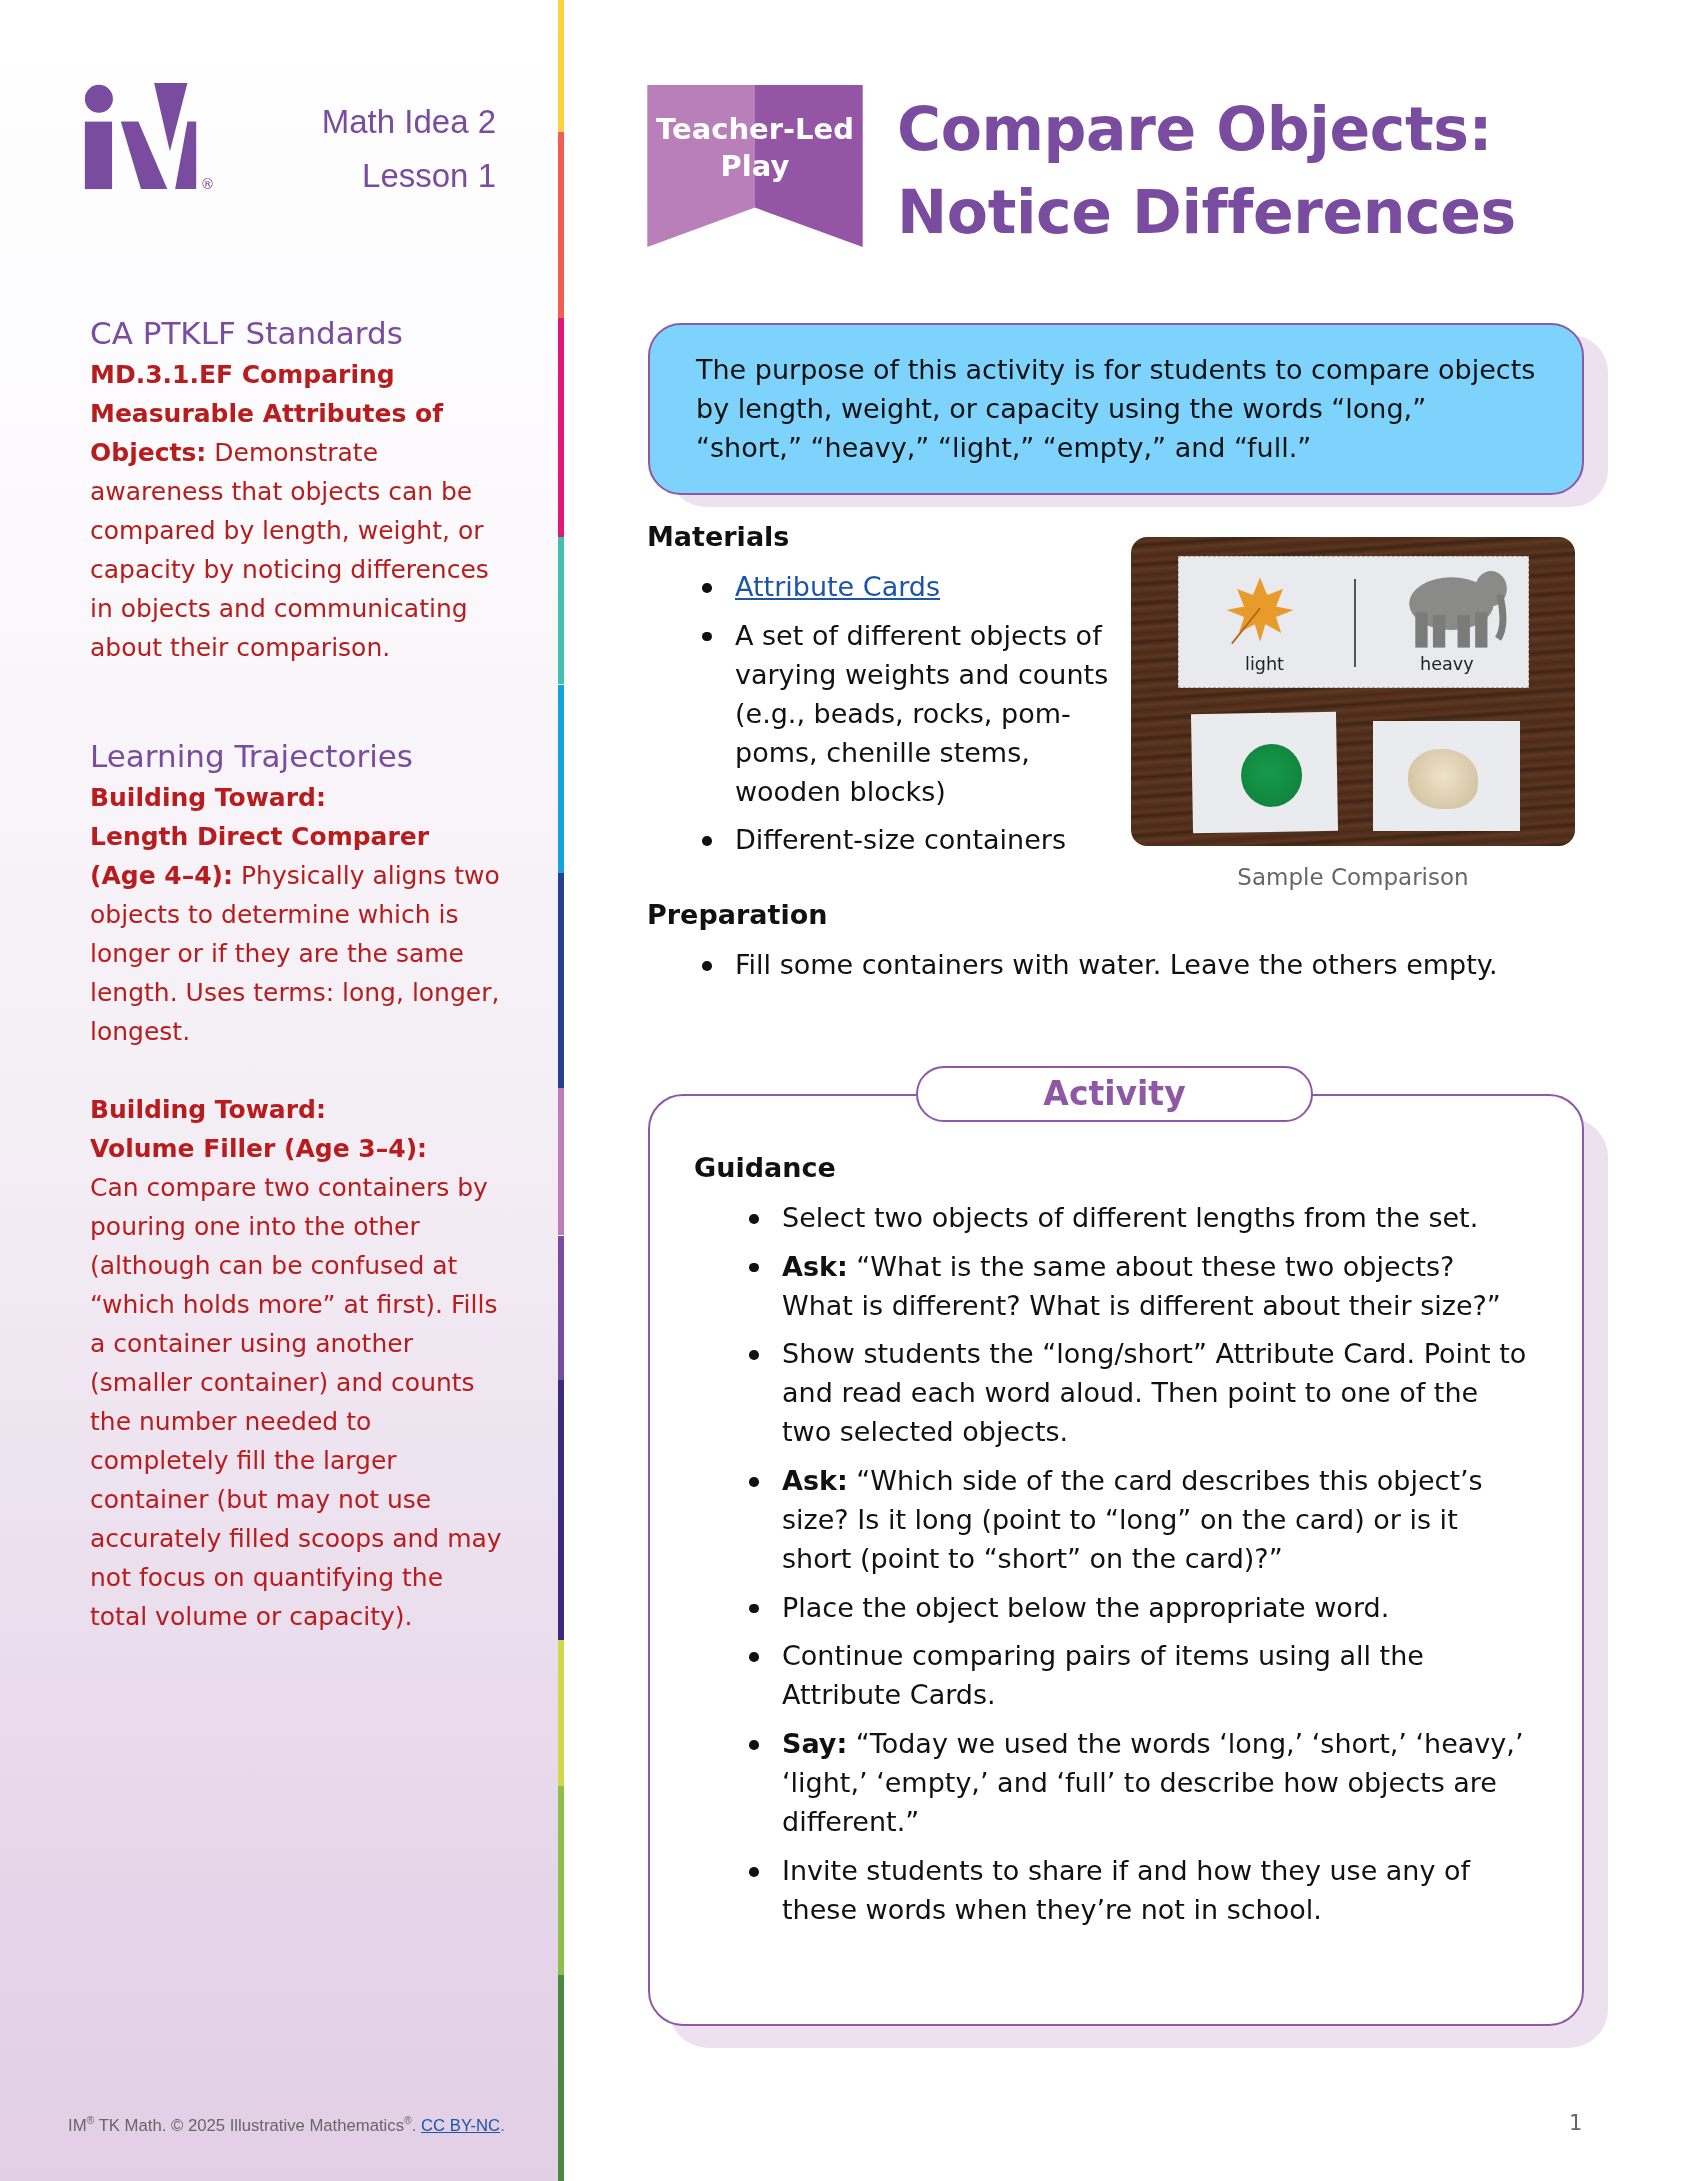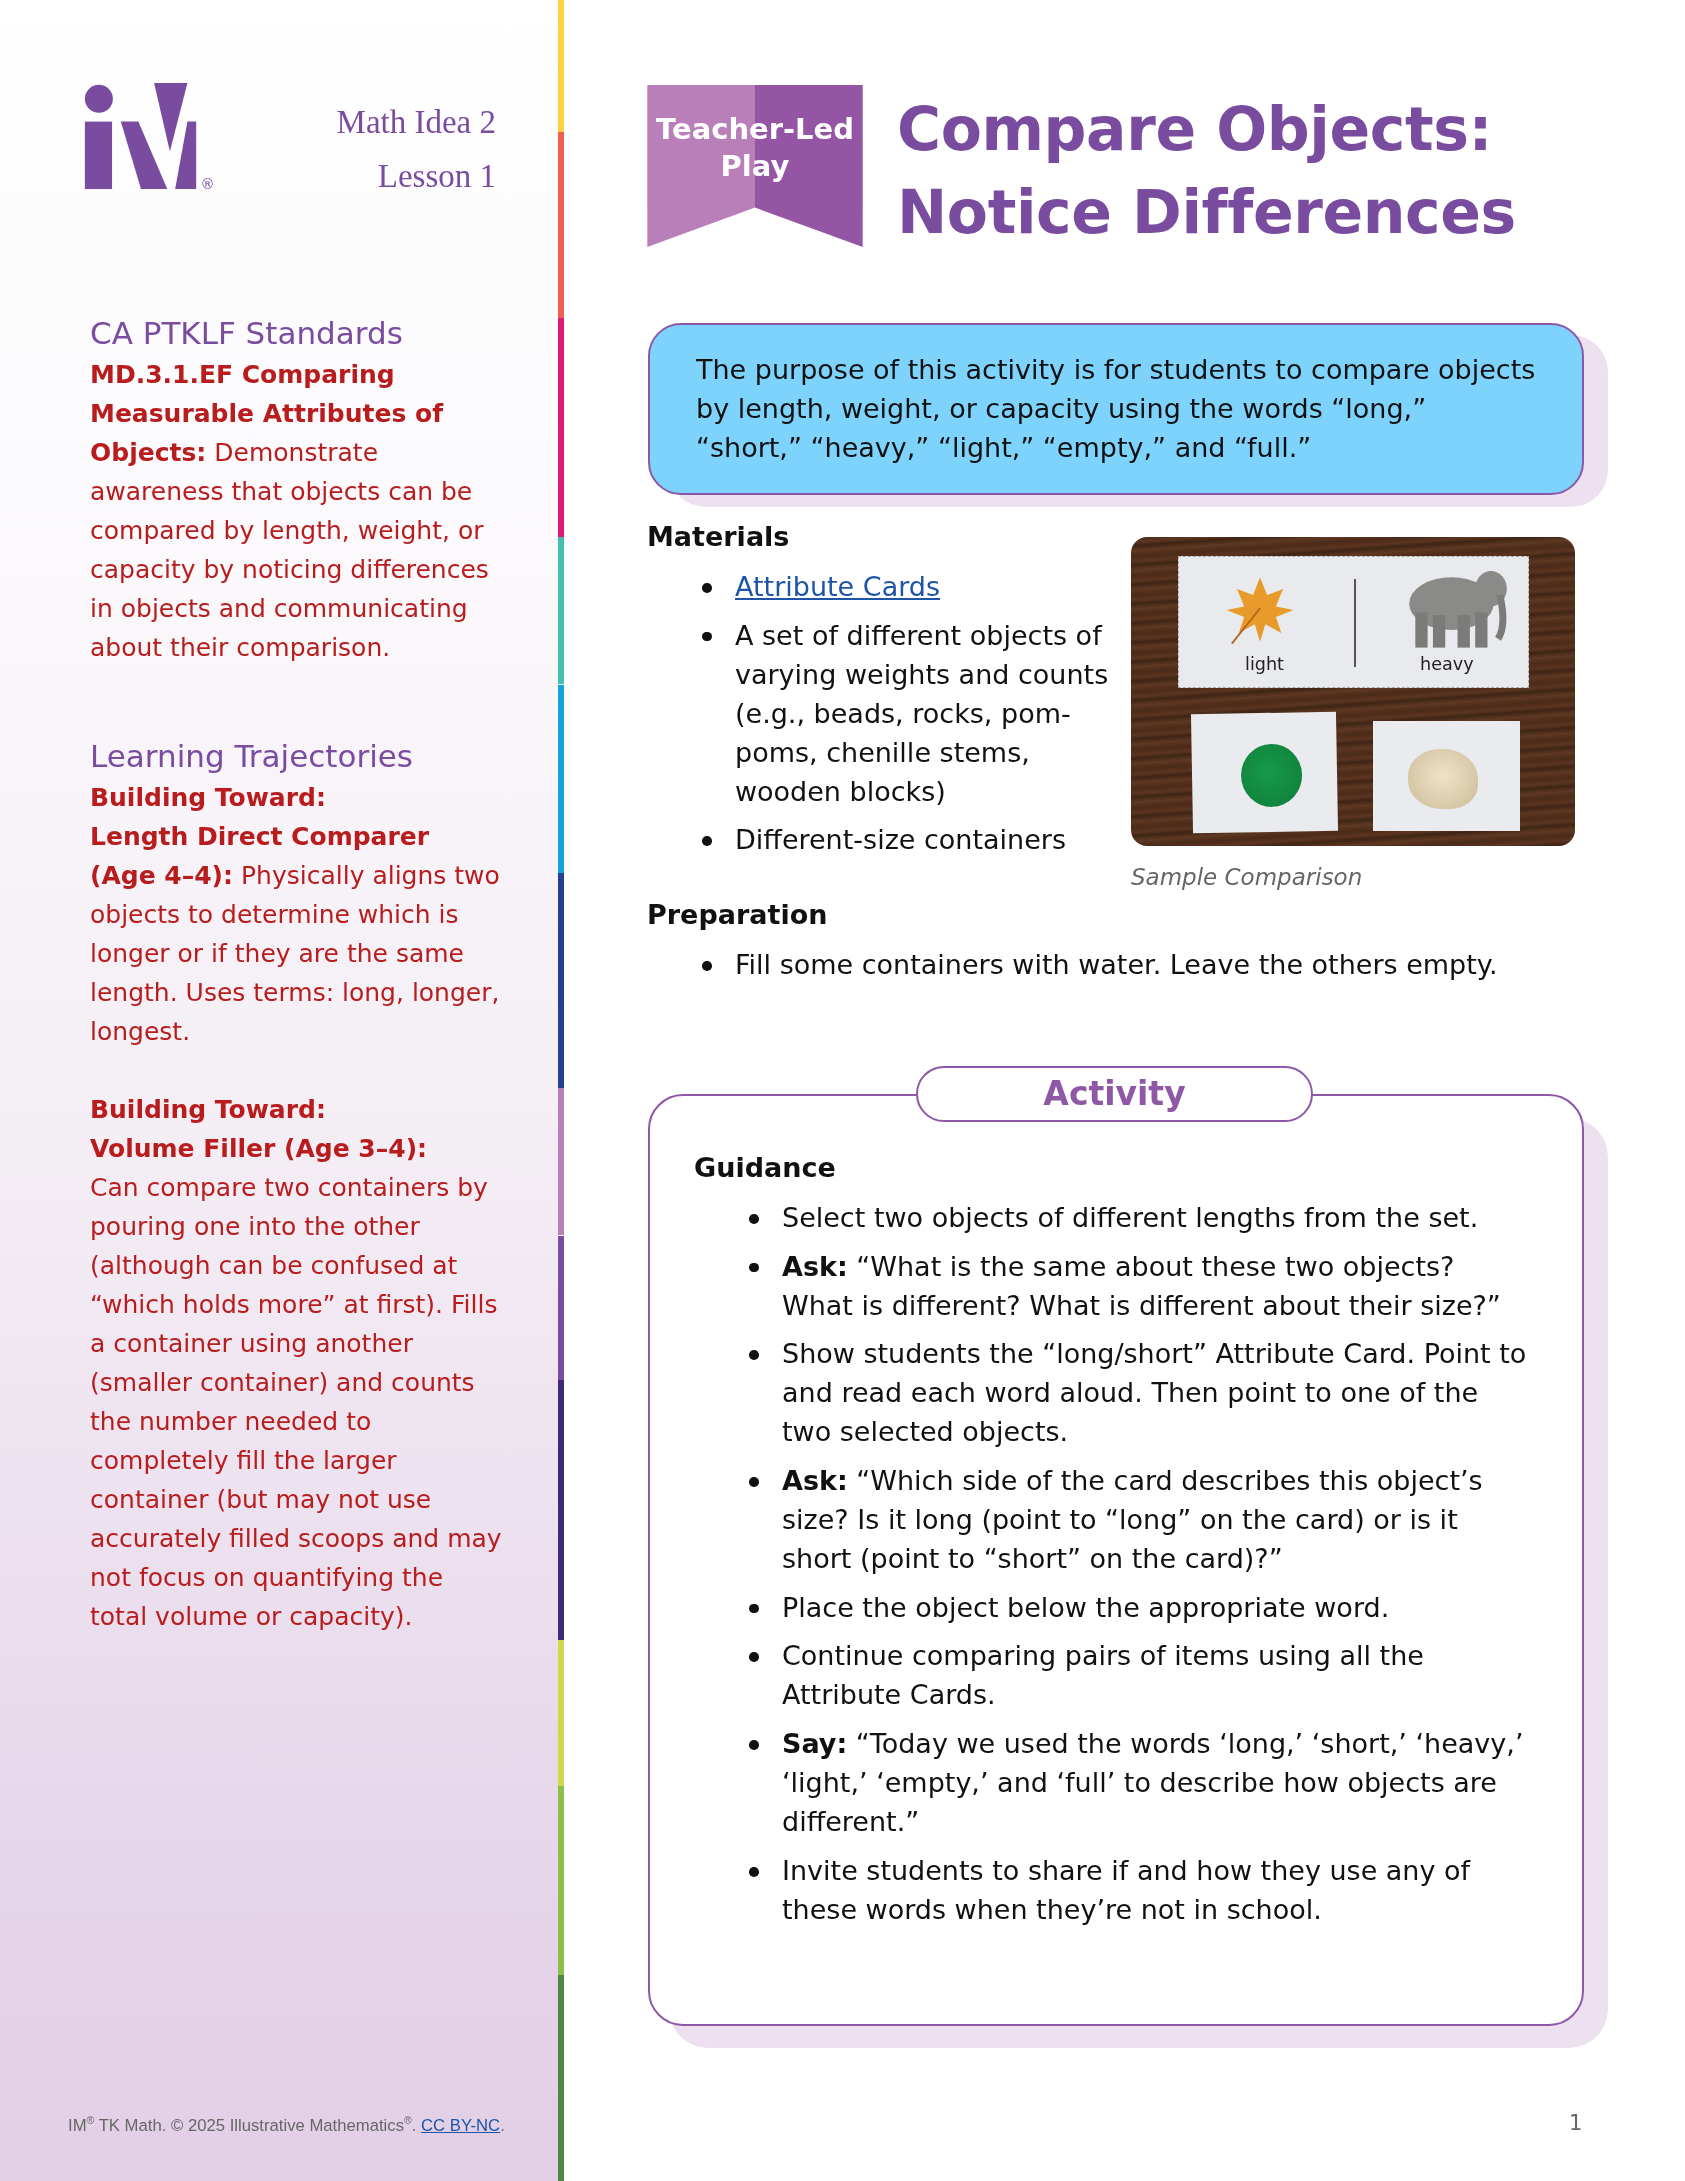--- a/index.html
+++ b/index.html
@@ -8,21 +8,21 @@
 
   
   .sidebar {
     position: absolute; left: 0; top: 0; width: 558px; height: 2181px;
     background: linear-gradient(to bottom, #ffffff 0%, #fbf9fc 25%, #f3ecf4 55%, #e6d6ea 85%, #e2cfe6 100%);
   }
   .stripe { position: absolute; left: 558px; top: 0; width: 6.1px; height: 2181px; }
   .stripe div { position: absolute; left: 0; width: 6.1px; }
 
   .logo { position: absolute; left: 84px; top: 83px; width: 149px; height: 114px; }
-  .lesson-ref { position: absolute; right: 1189px; top: 95px; text-align: right; color: #7a4c9f; font-size: 33px; line-height: 54px; font-family: Liberation Serif, serif; }
+  .lesson-ref { position: absolute; right: 1189px; top: 95px; text-align: right; color: #7a4c9f; font-size: 33px; line-height: 54px; font-family: Liberation Sans, sans-serif; }
   .lesson-ref div { white-space: nowrap; }
 
   .side-section { position: absolute; left: 90px; width: 413px; font-family: "DejaVu Sans", sans-serif; }
   .side-h { color: #7a4c9f; font-size: 31px; line-height: 40px; margin-bottom: 1.8px; }
   .side-p { font-size: 25px; line-height: 39px; color: #b91c1c; }
   .side-p b { font-weight: bold; }
 
   .footer { position: absolute; left: 68px; top: 2114px; font-size: 16.7px; color: #666; font-family: "Liberation Sans", sans-serif; }
   .footer a { color: #1d54a6; text-decoration: underline; }
   .footer sup { font-size: 10.5px; }
@@ -46,21 +46,21 @@
 
   .photo { position: absolute; left: 1131px; top: 537px; width: 444px; height: 309px; border-radius: 16px; overflow: hidden;
     background: repeating-linear-gradient(176deg, #4a2a18 0px, #5b3520 5.3px, #3f2414 8.8px, #5e3822 14px, #4b2b19 19.3px); }
   .photo .card-top { position: absolute; left: 47px; top: 19.3px; width: 351px; height: 132px; background: #e8eaee; border: 0.9px dashed #aaa; }
   .photo .divider { position: absolute; left: 175px; top: 22px; width: 1.8px; height: 88px; background: #555; }
   .photo .lbl { position: absolute; top: 97px; font-size: 17.6px; color: #222; font-family: "DejaVu Sans", sans-serif; }
   .photo .card-a { position: absolute; left: 61px; top: 176px; width: 145px; height: 119px; background: #e9ebef; transform: rotate(-1deg); }
   .photo .card-b { position: absolute; left: 242px; top: 184px; width: 147px; height: 110px; background: #e9ebef; }
   .photo .pom { position: absolute; left: 49px; top: 31px; width: 61px; height: 63px; border-radius: 50%; background: radial-gradient(circle at 45% 45%, #169a4a, #0e7c38); }
   .photo .rock { position: absolute; left: 35px; top: 28px; width: 70px; height: 60px; border-radius: 45% 50% 40% 48%; background: radial-gradient(circle at 50% 45%, #efe3c8, #cbbb98); }
-  .caption { position: absolute; left: 1131px; top: 864px; width: 444px; font-size: 23px; color: #666; font-family: "DejaVu Sans", sans-serif; font-style: italic; }
+  .caption { position: absolute; left: 1131px; top: 864px; width: 444px; text-align: center; font-size: 23px; color: #666; font-family: "DejaVu Sans", sans-serif; }
 
   
   .act-shadow { position: absolute; left: 669px; top: 1118px; width: 939px; height: 930px; background: #ede1ef; border-radius: 39px; }
   .act { position: absolute; left: 648px; top: 1094px; width: 936px; height: 932px; background: #fff; border: 2.6px solid #8e58a6; border-radius: 35px; }
   .act-tab { position: absolute; left: 916px; top: 1066px; width: 397px; height: 56px; background: #fff; border: 2.6px solid #8e58a6; border-radius: 28px; text-align: center; color: #8e58a6; font-weight: bold; font-size: 33px; line-height: 51px; font-family: "DejaVu Sans", sans-serif; }
   .guidance-h { position: absolute; left: 694px; top: 1152px; font-weight: bold; font-size: 27px; font-family: "DejaVu Sans", sans-serif; }
 </style>
 </head>
 <body>
 

